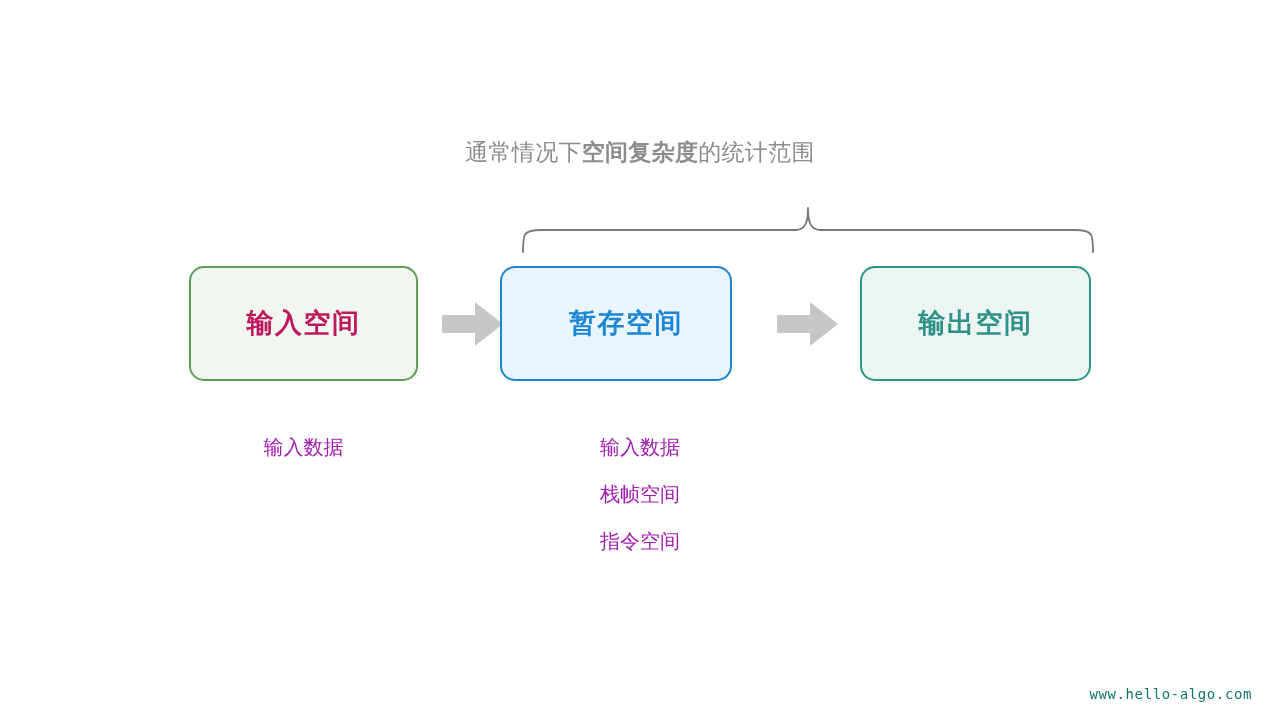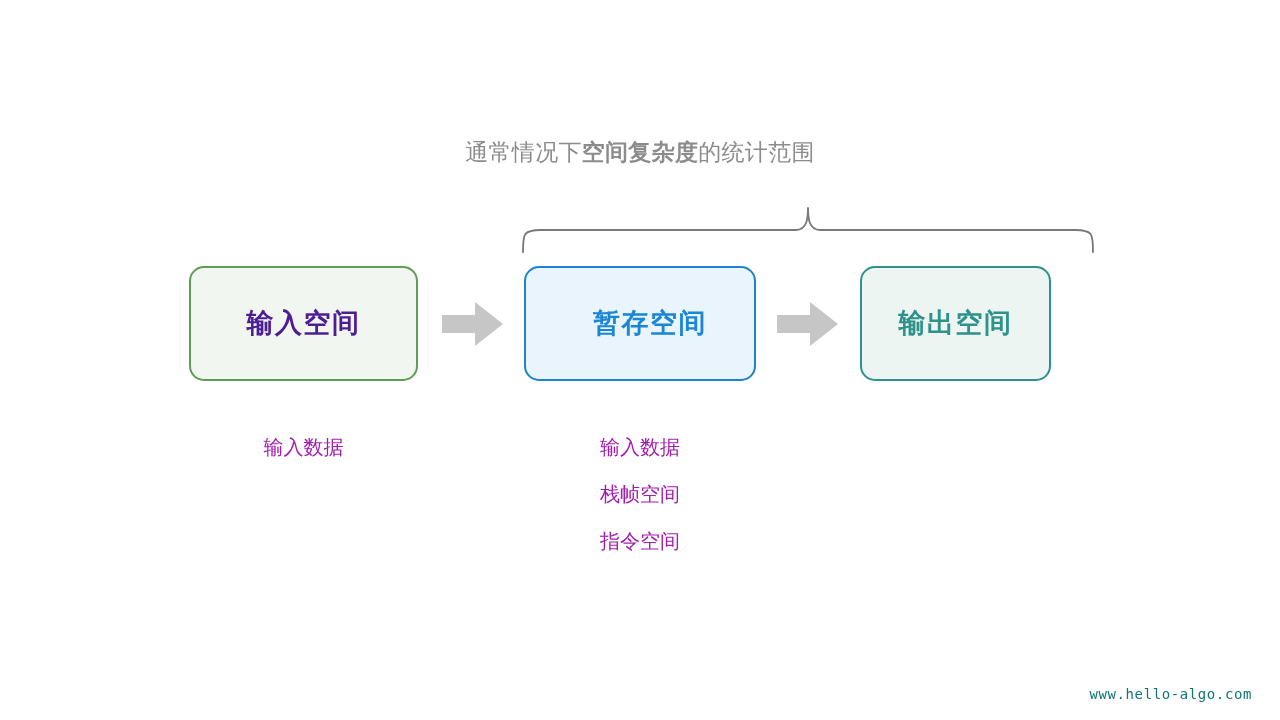--- a/index.html
+++ b/index.html
@@ -63,34 +63,34 @@
     letter-spacing: 1.5px;
     line-height: 1;
   }
 
   #box-input {
     left: 189px;
     width: 229px;
     background: #f1f7f0;
     border-color: #5d9e57;
   }
-  #box-input .box-label { color: #4c1d95; text-align: right; }
+  #box-input .box-label { color: #be185d; text-align: right; }
 
   #box-temp {
-    left: 524px;
+    left: 500px;
     width: 232px;
     background: #eaf4fc;
     border-color: #1e83cc;
     padding-left: 20px;
   }
   #box-temp .box-label { color: #1b87d4; }
 
   #box-output {
     left: 860px;
-    width: 191px;
+    width: 231px;
     background: #edf5f3;
     border-color: #2e9288;
   }
   #box-output .box-label { color: #2e9288; }
 
   
   .arrow {
     position: absolute;
     top: 301px;
     width: 62px;

